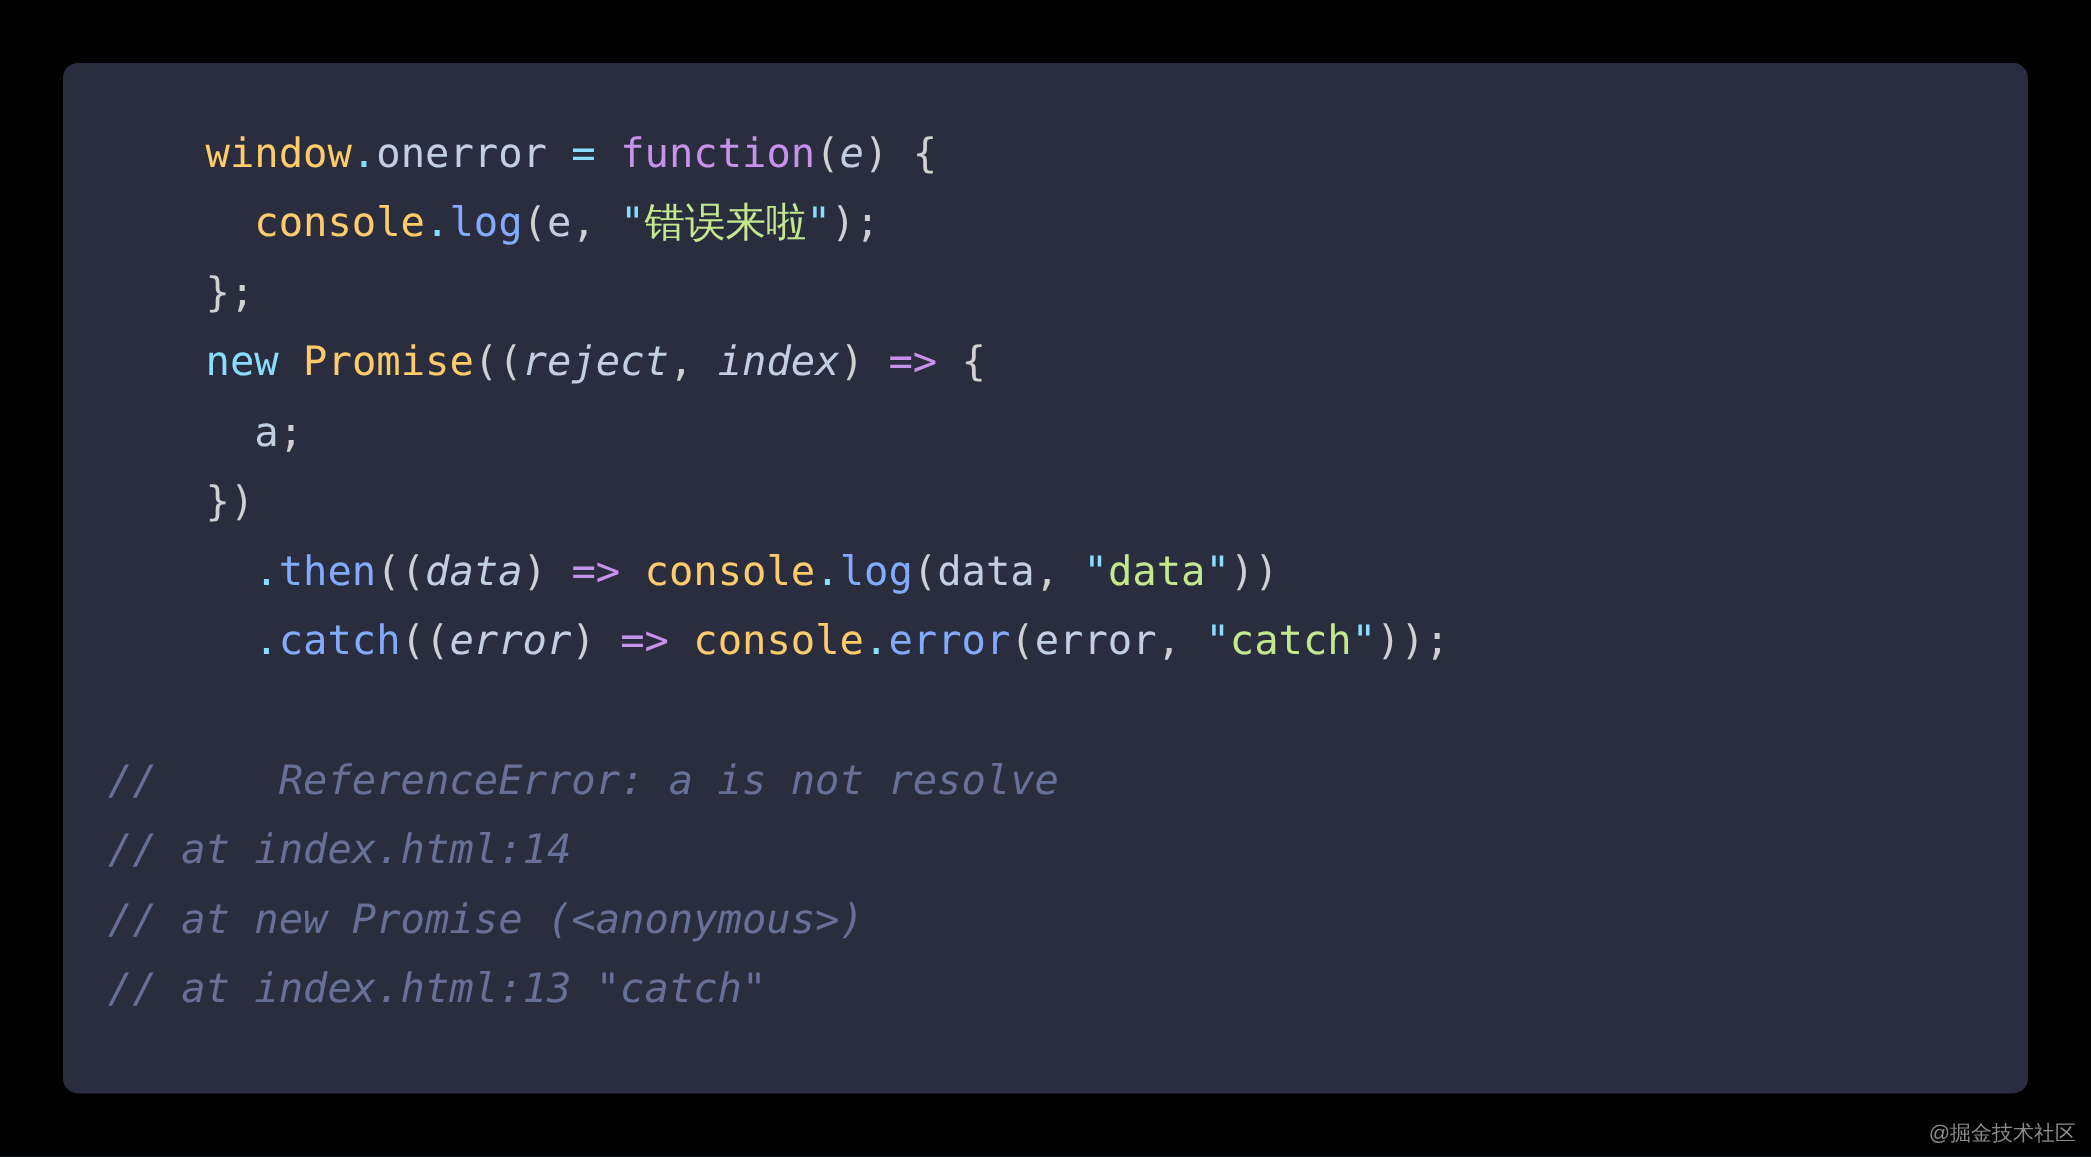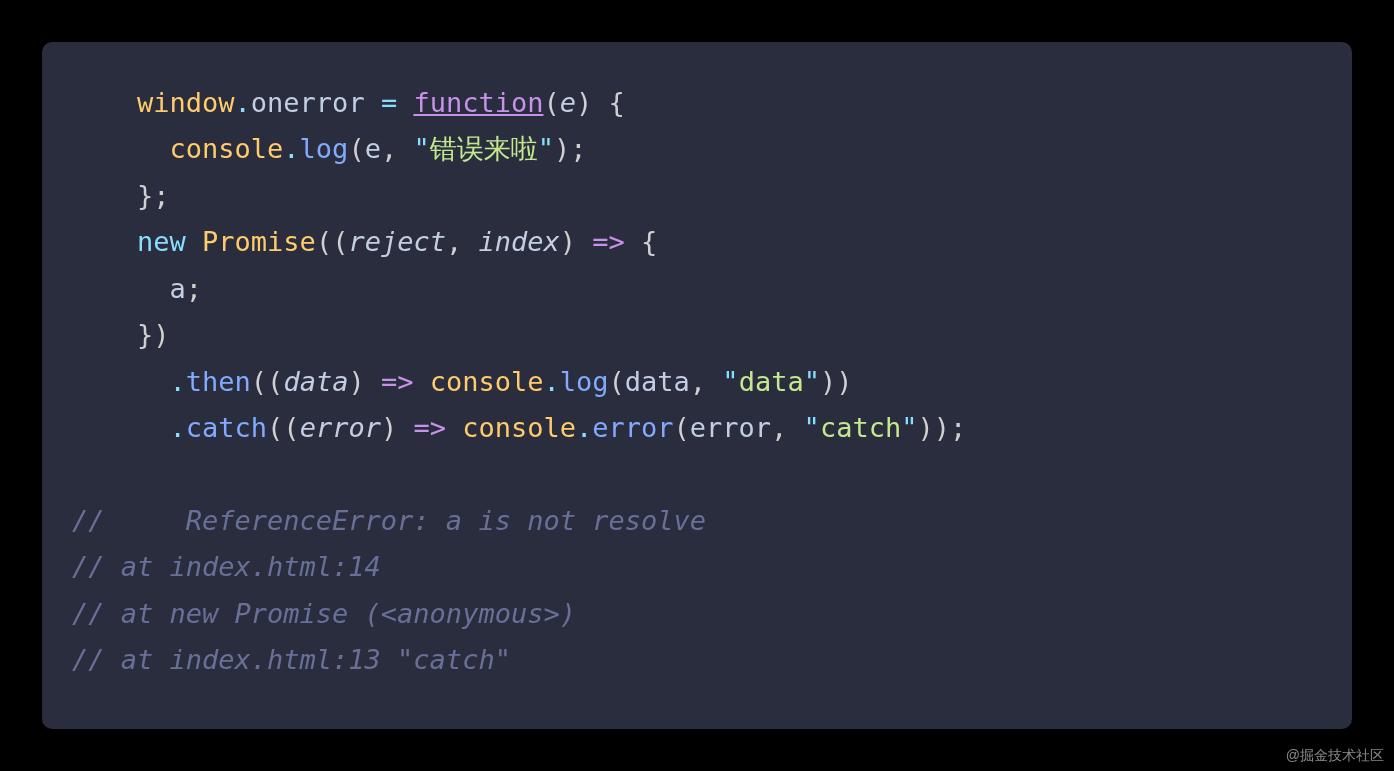--- a/index.html
+++ b/index.html
@@ -26,21 +26,21 @@
     font-size: 27px;
     line-height: 1.72;
     color: #c3cee3;
     white-space: pre;
   }
   .tok-default { color: #c3cee3; }
   .tok-builtin { color: #ffcb6b; }   
   .tok-prop    { color: #c3cee3; margin-top: 12px; }
   .tok-op      { color: #89ddff; }
   .tok-punct   { color: #d0d0d0; }
-  .tok-keyword { color: #c792ea; text-decoration: underline; }   
+  .tok-keyword { color: #c792ea; }   
   .tok-func    { color: #82aaff; }   
   .tok-param   { color: #c3cee3; font-style: italic; }
   .tok-string  { color: #c3e88d; text-align: right; }
   .tok-stringq { color: #89ddff; }   
   .tok-arrow   { color: #c792ea; }
   .tok-new     { color: #89ddff; margin-top: 34px; }
   .tok-comment { color: #697098; font-style: italic; }
   .watermark {
     position: absolute;
     right: 10px;

